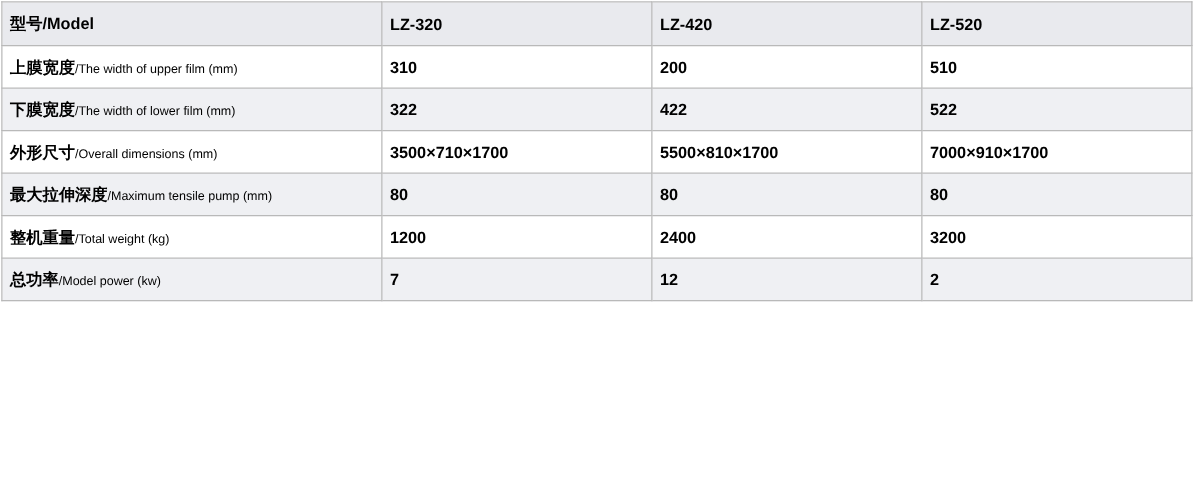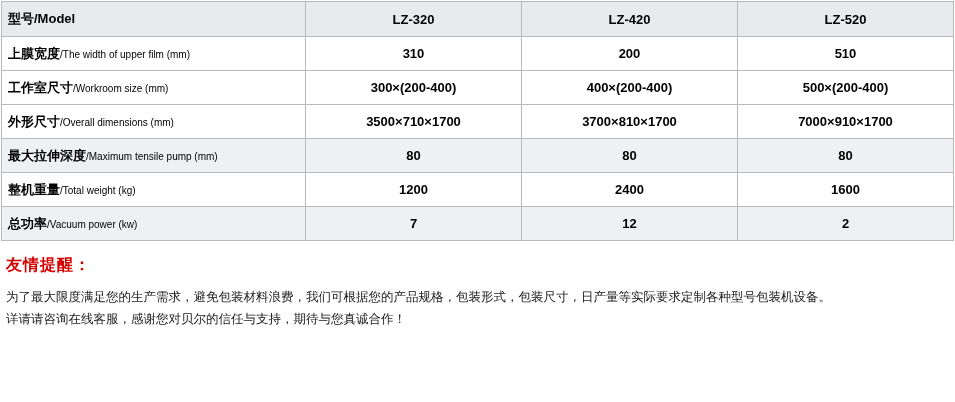--- a/index.html
+++ b/index.html
@@ -48,21 +48,20 @@
     background: #e9eaee;
   }
   td.label .cn {
     font-weight: bold;
   }
   td.label .en {
     font-weight: normal;
     font-size: 10px;
   }
   td.val {
-    text-align: center;
     font-weight: bold;
     font-size: 13px;
     background: #ffffff;
     margin-top: 28px;
   }
   tr.shade td {
     background: #eff0f3;
   }
   tr.shade td.label {
     background: #eff0f3;
@@ -97,58 +96,53 @@
         <td class="val">LZ-520</td>
       </tr>
 
       <tr>
         <td class="label"><span class="cn">上膜宽度</span><span class="en">/The width of upper film (mm)</span></td>
         <td class="val">310</td>
         <td class="val">200</td>
         <td class="val">510</td>
       </tr>
 
+      <tr class="shade">
+        <td class="label"><span class="cn">下膜宽度</span><span class="en">/The width of lower film (mm)</span></td>
+        <td class="val">322</td>
+        <td class="val">422</td>
+        <td class="val">522</td>
+      </tr>
 
-      <tr>
-        <td class="label"><span class="cn">工作室尺寸</span><span class="en">/Workroom size (mm)</span></td>
-        <td class="val">300×(200-400)</td>
-        <td class="val">400×(200-400)</td>
-        <td class="val">500×(200-400)</td>
-      </tr>
 
 
       <tr>
         <td class="label"><span class="cn">外形尺寸</span><span class="en">/Overall dimensions (mm)</span></td>
         <td class="val">3500×710×1700</td>
-        <td class="val">3700×810×1700</td>
+        <td class="val">5500×810×1700</td>
         <td class="val">7000×910×1700</td>
       </tr>
 
       <tr class="shade">
         <td class="label"><span class="cn">最大拉伸深度</span><span class="en">/Maximum tensile pump (mm)</span></td>
         <td class="val">80</td>
         <td class="val">80</td>
         <td class="val">80</td>
       </tr>
 
       <tr>
         <td class="label"><span class="cn">整机重量</span><span class="en">/Total weight (kg)</span></td>
         <td class="val">1200</td>
         <td class="val">2400</td>
-        <td class="val">1600</td>
+        <td class="val">3200</td>
       </tr>
 
       <tr class="shade">
-        <td class="label"><span class="cn">总功率</span><span class="en">/Vacuum power (kw)</span></td>
+        <td class="label"><span class="cn">总功率</span><span class="en">/Model power (kw)</span></td>
         <td class="val">7</td>
         <td class="val">12</td>
         <td class="val">2</td>
       </tr>
     </tbody>
   </table>
 
-  <div class="notice">
-    <div class="notice-title">友情提醒：</div>
-    <div class="notice-line">为了最大限度满足您的生产需求，避免包装材料浪费，我们可根据您的产品规格，包装形式，包装尺寸，日产量等实际要求定制各种型号包装机设备。</div>
-    <div class="notice-line">详请请咨询在线客服，感谢您对贝尔的信任与支持，期待与您真诚合作！</div>
-  </div>
 
 </div>
 
 </body></html>

